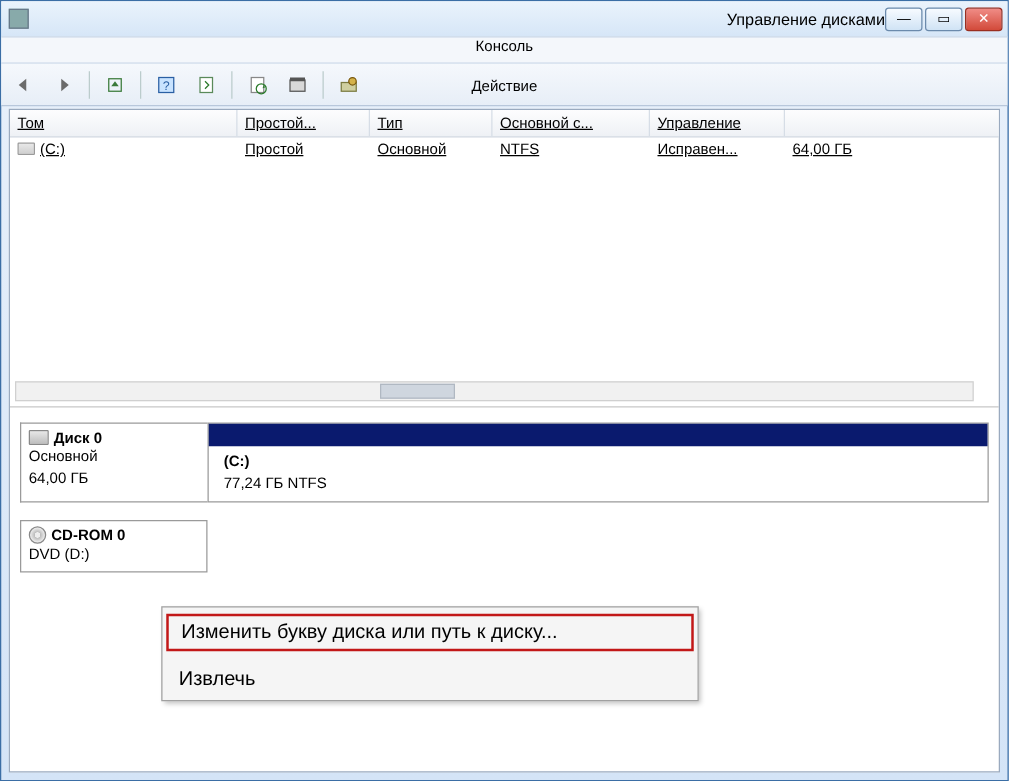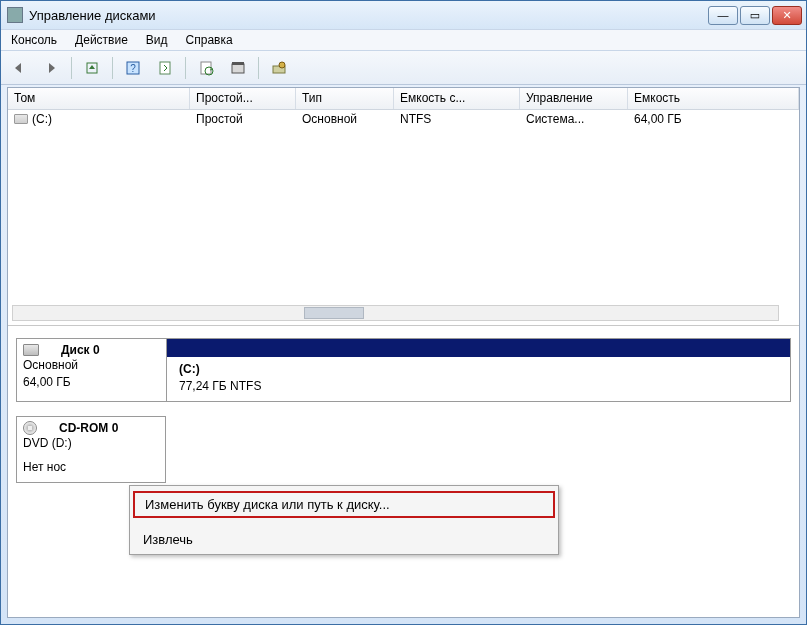--- a/index.html
+++ b/index.html
@@ -12,20 +12,21 @@
   .window {
     position: absolute; top: 0; left: 0; right: 0; bottom: 0;
     border: 1px solid #3b6ea5;
     background: linear-gradient(#e9f1fb,#d4e4f7);
   }
   .titlebar {
     height: 28px;
     display: flex; align-items: center;
     padding: 0 4px 0 6px;
     background: linear-gradient(#eaf3fc,#d6e6f7);
+    text-align: right;
   }
   .title-icon {
     width: 16px; height: 16px; margin-right: 6px;
     background: #8aa;
     border: 1px solid #678;
   }
   .title-text { flex: 1; color: #000; font-size: 13px; }
   .win-btns { display: flex; gap: 2px; }
   .win-btn {
     width: 30px; height: 19px;
@@ -43,20 +44,21 @@
 
   .menubar {
     height: 22px;
     background: #f4f7fb;
     display: flex; align-items: center;
     gap: 18px;
     padding: 0 10px;
     border-top: 1px solid #c8d6e8;
     border-bottom: 1px solid #c8d6e8;
     color:#000;
+    flex-direction:column;
   }
   .menubar span { cursor: default; }
 
   .toolbar {
     height: 34px;
     background: linear-gradient(#f5f8fc,#e7eef7);
     border-bottom: 1px solid #b8c7db;
     display:flex; align-items:center;
     padding: 0 6px;
     gap: 8px;
@@ -73,20 +75,21 @@
     top: 86px; left: 6px; right: 6px; bottom: 6px;
     background: #fff;
     border: 1px solid #9aaabf;
   }
 
   
   .list-view {
     position:absolute; top:0; left:0; right:0; height:238px;
     border-bottom: 1px solid #c8c8c8;
     overflow: hidden;
+    text-decoration: underline;
   }
   .list-header {
     display:flex; height:22px;
     background: linear-gradient(#fdfdfe,#eef1f5);
     border-bottom: 1px solid #cfd6df;
   }
   .list-header div {
     border-right: 1px solid #d6dde6;
     padding: 3px 6px;
     font-size: 12px;
@@ -124,21 +127,21 @@
     padding:10px 8px;
     overflow:hidden;
   }
   .disk-row { display:flex; margin-bottom:14px; }
   .disk-label {
     width:150px;
     background:#fff;
     border:1px solid #9a9a9a; border-right:none;
     padding:4px 8px 6px 6px;
   }
-  .disk-label .name { font-weight:bold; display:flex; align-items:center; gap:22px; }
+  .disk-label .name { font-weight:bold; display:flex; align-items:center; gap:4px; }
   .disk-icn {
     display:inline-block; width:16px; height:12px;
     background: linear-gradient(#e8e8e8,#bdbdbd);
     border:1px solid #888; border-radius:1px;
   }
   .cd-icn {
     display:inline-block; width:14px; height:14px;
     border-radius:50%;
     background: radial-gradient(circle,#eee 25%,#bbb 26%,#eee 70%);
     border:1px solid #888;
@@ -161,21 +164,21 @@
     position:absolute;
     left:128px; top:484px;
     width:430px;
     background:#f5f5f5;
     border:1px solid #a0a0a0;
     box-shadow: 2px 2px 4px rgba(0,0,0,.25);
     padding: 3px;
   }
   .context-item {
     padding: 4px 10px;
-    font-size:13px;
+    font-size:16px;
   }
   .context-item.highlighted {
     border: 2px solid #c21818;
     margin: 2px 0;
   }
   .context-item.secondary { margin-top:10px; }
 </style>
 </head>
 <body>
 
@@ -252,32 +255,31 @@
     </div>
   </div>
 
   <div class="client">
 
     <div class="list-view">
       <div class="list-header">
         <div style="width:182px">Том</div>
         <div style="width:106px">Простой...</div>
         <div style="width:98px">Тип</div>
-        <div style="width:126px">Емкость с...</div>
+        <div style="width:126px">Основной с...</div>
         <div style="width:108px">Управление</div>
-        <div style="flex:1">Емкость</div>
       </div>
       <div class="list-row">
         <div style="width:182px">
           <span class="vol-icon"></span><span>(C:)</span>
         </div>
         <div style="width:106px">Простой</div>
         <div style="width:98px">Основной</div>
         <div style="width:126px">NTFS</div>
-        <div style="width:108px">Система...</div>
+        <div style="width:108px">Исправен...</div>
         <div style="flex:1">64,00 ГБ</div>
       </div>
 
       <div class="hscroll">
         <div class="hscroll-thumb"></div>
       </div>
     </div>
 
     <div class="diagram">
 
@@ -299,21 +301,20 @@
         </div>
       </div>
 
       <div class="disk-row">
         <div class="disk-label" style="border-right:1px solid #9a9a9a;">
           <div class="name">
               <span class="cd-icn"></span>
               <span>CD-ROM 0</span>
             </div>
           <div class="sub">DVD (D:)</div>
-          <div class="sub" style="margin-top:8px">Нет нос</div>
         </div>
       </div>
 
     </div>
 
   </div>
 
   <div class="context-menu">
     <div class="context-item highlighted">Изменить букву диска или путь к диску...</div>
     <div class="context-item secondary">Извлечь</div>

